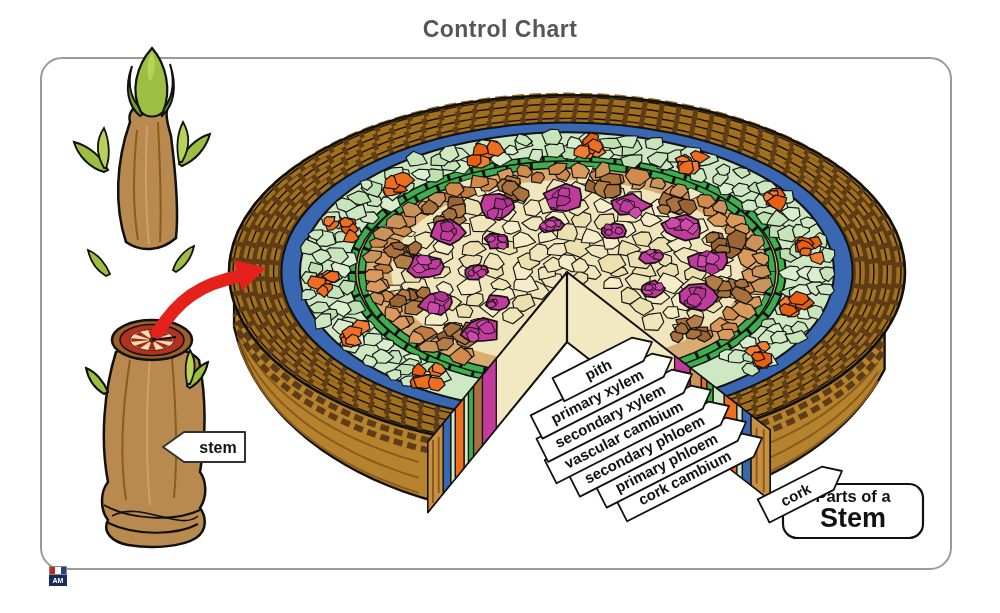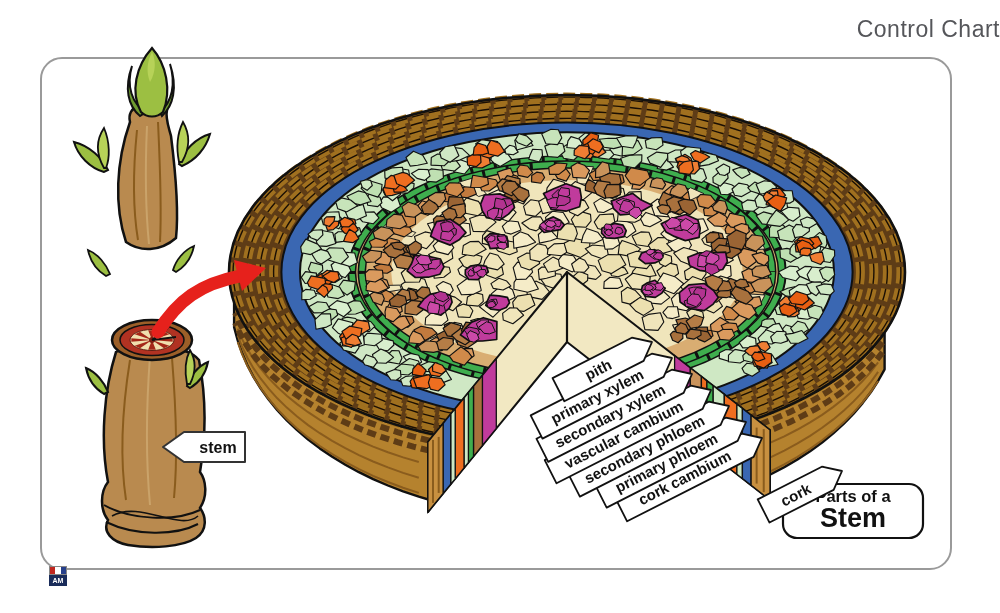--- a/index.html
+++ b/index.html
@@ -1,19 +1,19 @@
 <!DOCTYPE html>
 <html><head>
 <meta charset="utf-8">
 <style>
   html,body{margin:0;padding:0;background:#fff;}
   #stage{position:relative;width:1000px;height:613px;background:#fff;overflow:hidden;
          font-family:"Liberation Sans",sans-serif;}
-  #chart-title{position:absolute;left:0;top:16px;width:1000px;text-align:right;
-         font-size:23px;font-weight:normal;letter-spacing:.5px;}
+  #chart-title{position:absolute;left:0;top:16px;width:1000px;text-align:center;
+         font-size:23px;font-weight:bold;letter-spacing:.5px;}
   #frame{position:absolute;left:40px;top:57px;width:908px;height:509px;
          border:2px solid #9a9a9a;border-radius:22px;background:#fff;}
   #scene{position:absolute;left:0;top:0;}
   svg text{font-family:"Liberation Sans",sans-serif;font-weight:bold;fill:#111;}
   #brand-logo{position:absolute;left:49px;top:566px;width:18px;height:20px;}
   #brand-logo .lg-top{display:flex;height:9px;border:1px solid #888;box-sizing:border-box;}
   #brand-logo .lg-top i{flex:1;}
   #brand-logo .lg-bottom{height:11px;background:#1a2c5a;color:#fff;font-size:7px;
          font-weight:bold;text-align:center;line-height:11px;}
 </style>

